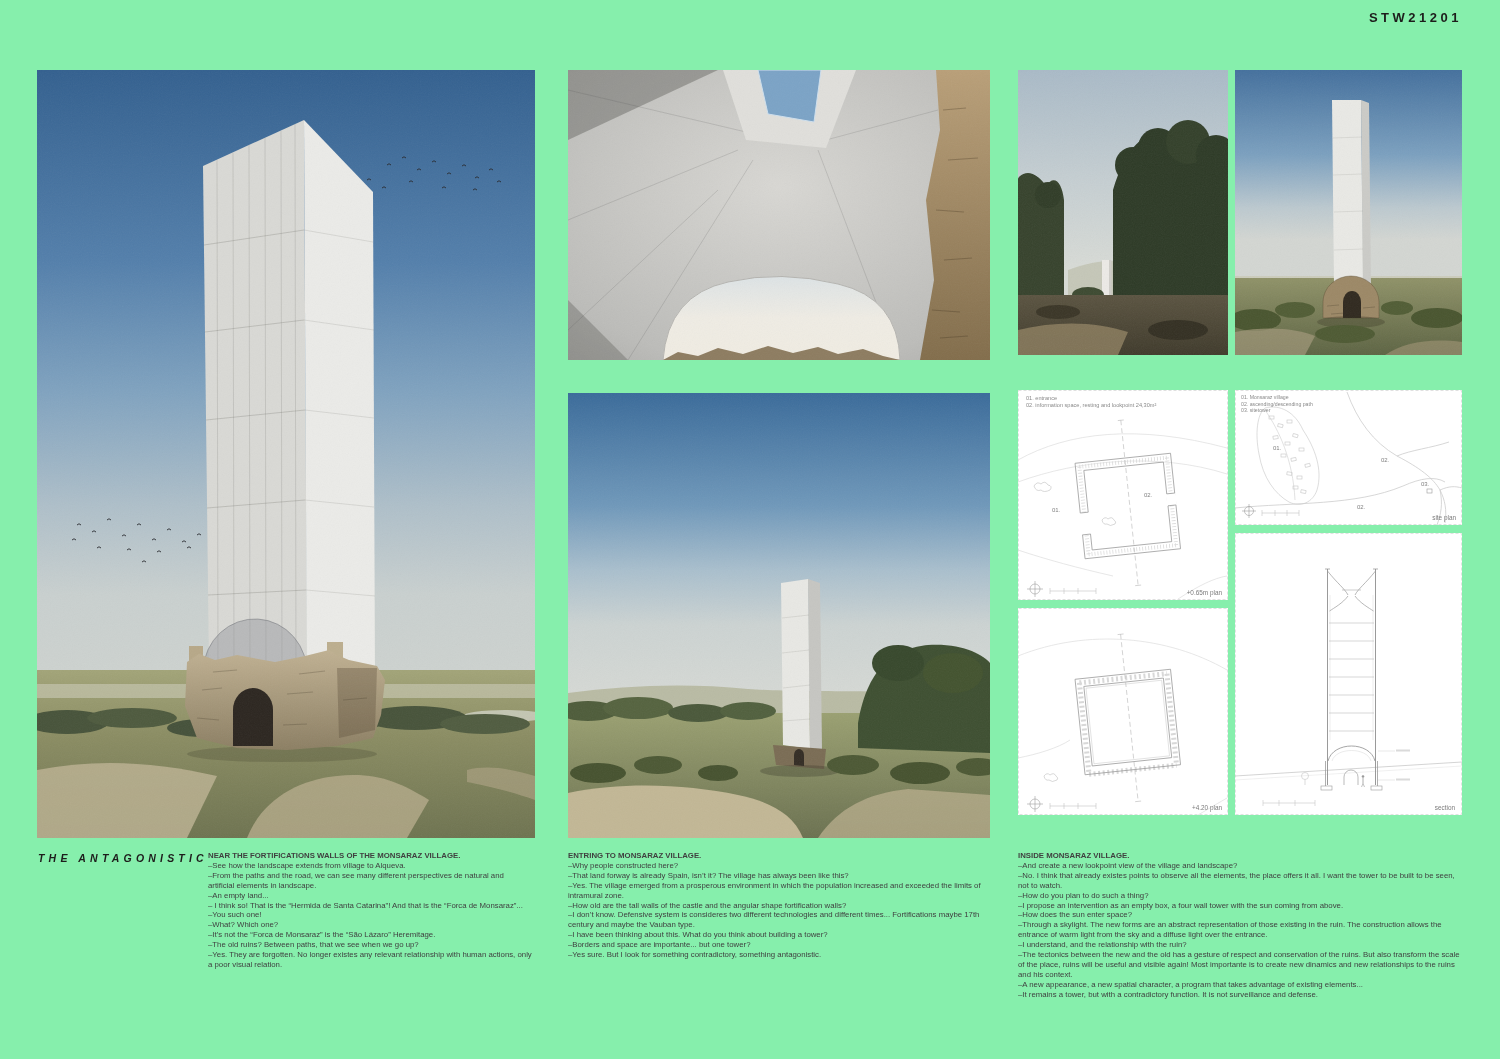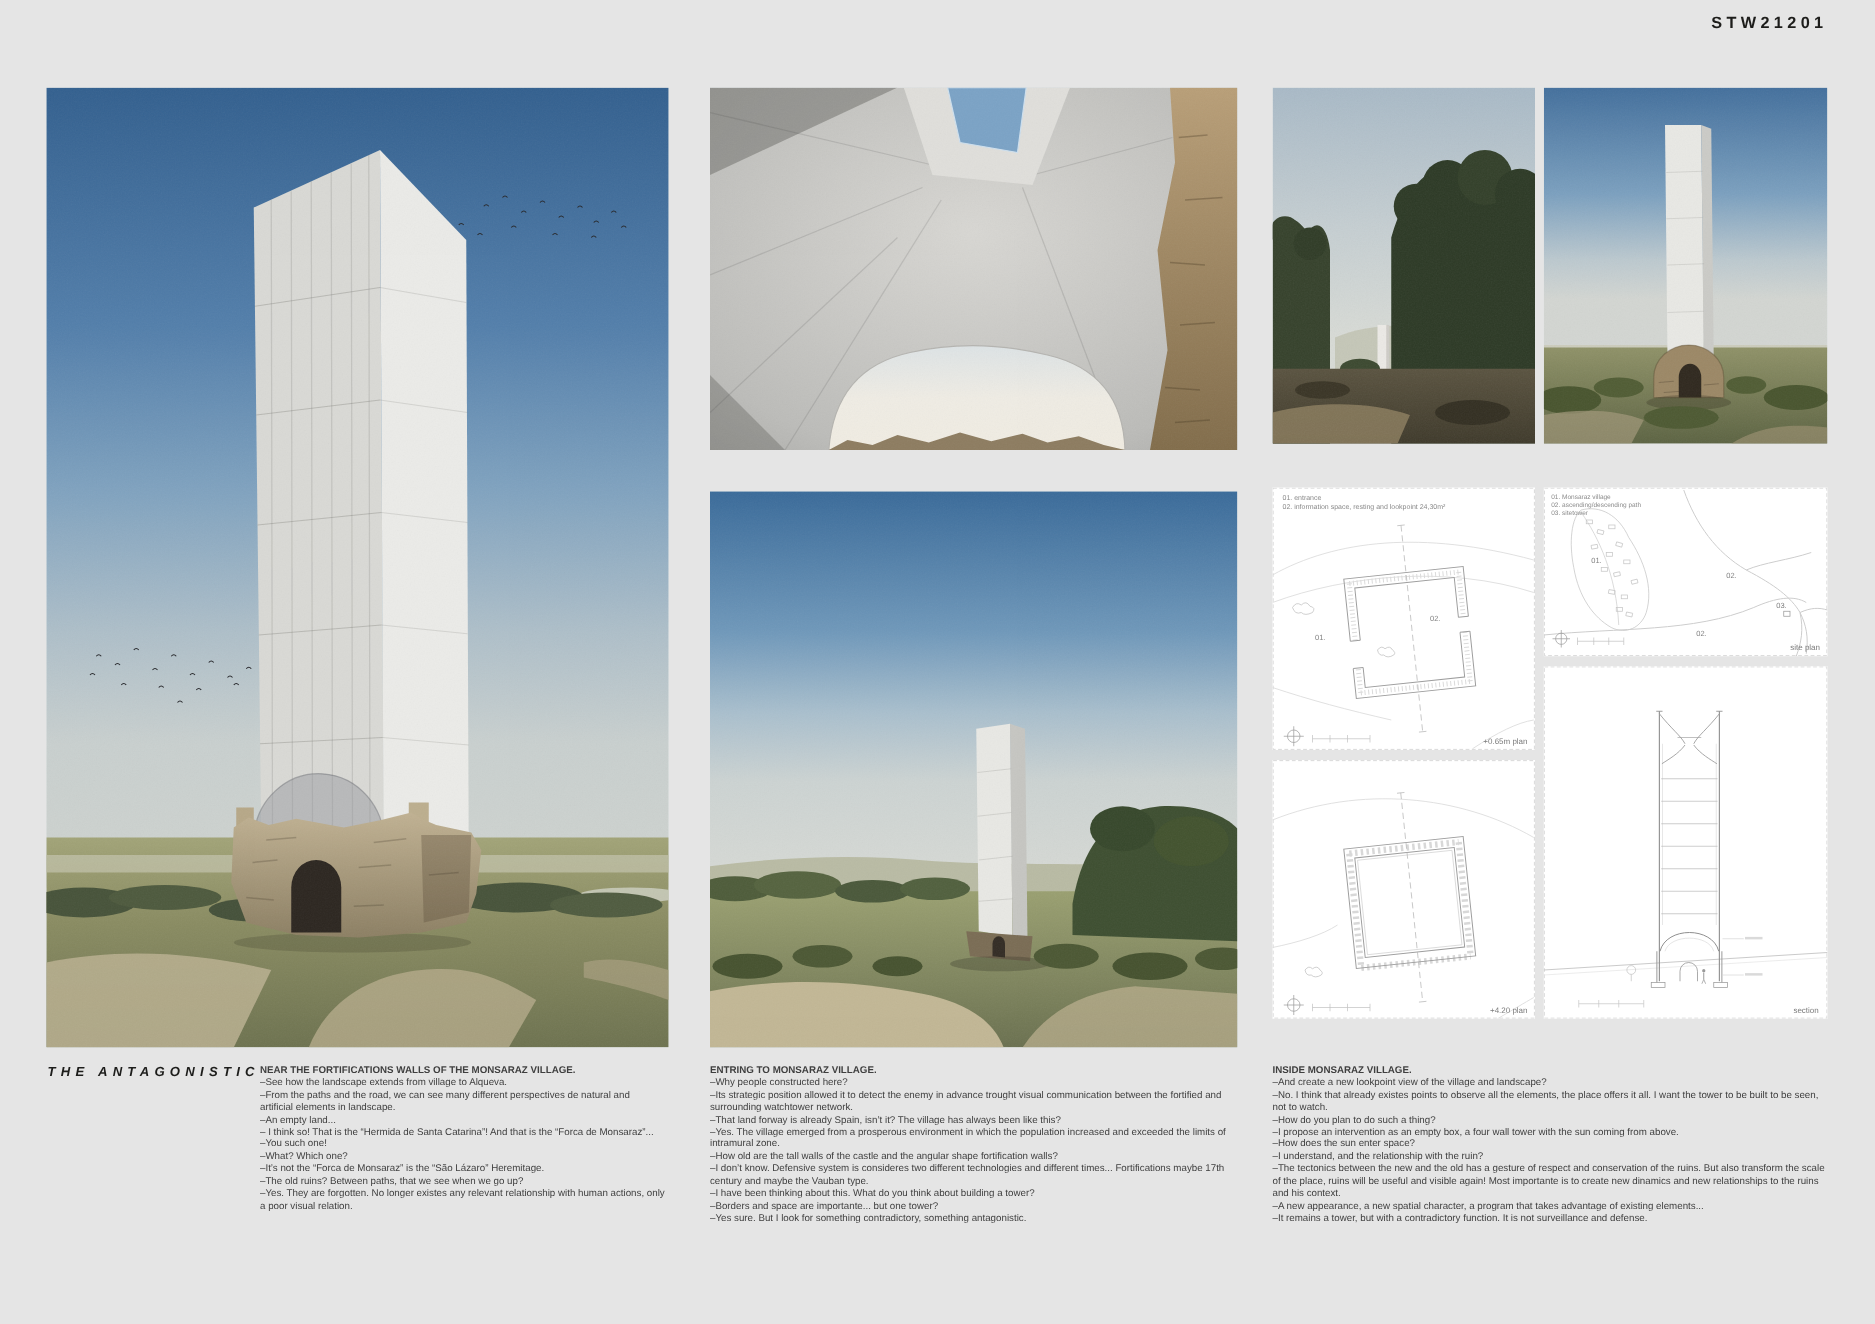--- a/index.html
+++ b/index.html
@@ -1,17 +1,17 @@
 <!DOCTYPE html>
 <html><head>
 <meta charset="utf-8">
 <style>
   html,body{margin:0;padding:0;background:#ffffff;}
   body{font-family:"Liberation Sans",sans-serif;color:#3c3c3c;}
-  .board{position:relative;width:1500px;height:1059px;background:#e5e5e5;overflow:hidden;}
+  .board{position:relative;width:1500px;height:1059px;background:#86efac;overflow:hidden;}
   .code{position:absolute;top:10px;right:38px;font-size:13px;font-weight:bold;letter-spacing:3.5px;color:#1d1d1b;}
   .title{position:absolute;left:38px;top:852px;font-size:10.5px;font-weight:bold;letter-spacing:4.2px;color:#1d1d1b;white-space:nowrap;font-style:italic;}
   figure.photo{position:absolute;margin:0;overflow:hidden;background:#dfe3e3;}
   figure.photo svg{display:block;width:100%;height:100%;}
   .drawing{position:absolute;background:#ffffff;}
   .drawing svg{display:block;width:100%;height:100%;}
   .col{position:absolute;top:851px;font-size:7.8px;line-height:9.9px;color:#3f3f3f;}
   .col p{margin:0;}
   .col .heading{margin:0;font-weight:bold;}
   .p-main{left:37px;top:70px;width:498px;height:768px;}
@@ -586,36 +586,36 @@
     <p>–You such one!</p>
     <p>–What? Which one?</p>
     <p>–It’s not the “Forca de Monsaraz” is the “São Lázaro” Heremitage.</p>
     <p>–The old ruins? Between paths, that we see when we go up?</p>
     <p>–Yes. They are forgotten. No longer existes any relevant relationship with human actions, only a poor visual relation.</p>
   </div>
 
   <div class="col col2">
     <p class="heading">ENTRING TO MONSARAZ VILLAGE.</p>
     <p>–Why people constructed here?</p>
-    <p>–Its strategic position allowed it to detect the enemy in advance trought visual communication between the fortified and surrounding watchtower network.</p>
     <p>–That land forway is already Spain, isn’t it? The village has always been like this?</p>
     <p>–Yes. The village emerged from a prosperous environment in which the population increased and exceeded the limits of intramural zone.</p>
     <p>–How old are the tall walls of the castle and the angular shape fortification walls?</p>
     <p>–I don’t know. Defensive system is consideres two different technologies and different times... Fortifications maybe 17th century  and maybe the Vauban type.</p>
     <p>–I have been thinking about this. What do you think about building a tower?</p>
     <p>–Borders and space are importante... but one tower?</p>
     <p>–Yes sure. But I look for something contradictory, something antagonistic.</p>
   </div>
 
   <div class="col col3">
     <p class="heading">INSIDE MONSARAZ VILLAGE.</p>
     <p>–And create a new lookpoint view of the village and landscape?</p>
     <p>–No. I think that already existes points to observe all the elements, the place offers it all. I want the tower to be built to be seen, not to watch.</p>
     <p>–How do you plan to do such a thing?</p>
     <p>–I propose an intervention as an empty box, a four wall tower with the sun coming from above.</p>
     <p>–How does the sun enter space?</p>
+    <p>–Through a skylight. The new forms are an abstract representation of those existing in the ruin. The construction allows the entrance of warm light from the sky and a diffuse light over the entrance.</p>
     <p>–I understand, and the relationship with the ruin?</p>
     <p>–The tectonics between the new and the old has a gesture of respect and conservation of the ruins. But also transform the scale of the place, ruins will be useful and visible again! Most importante is to create new dinamics and new relationships to the ruins and his context.</p>
     <p>–A new appearance, a new spatial character, a program that takes advantage of existing elements...</p>
     <p>–It remains a tower, but with a contradictory function. It is not surveillance and defense.</p>
   </div>
 
 </div>
 
 </body></html>

